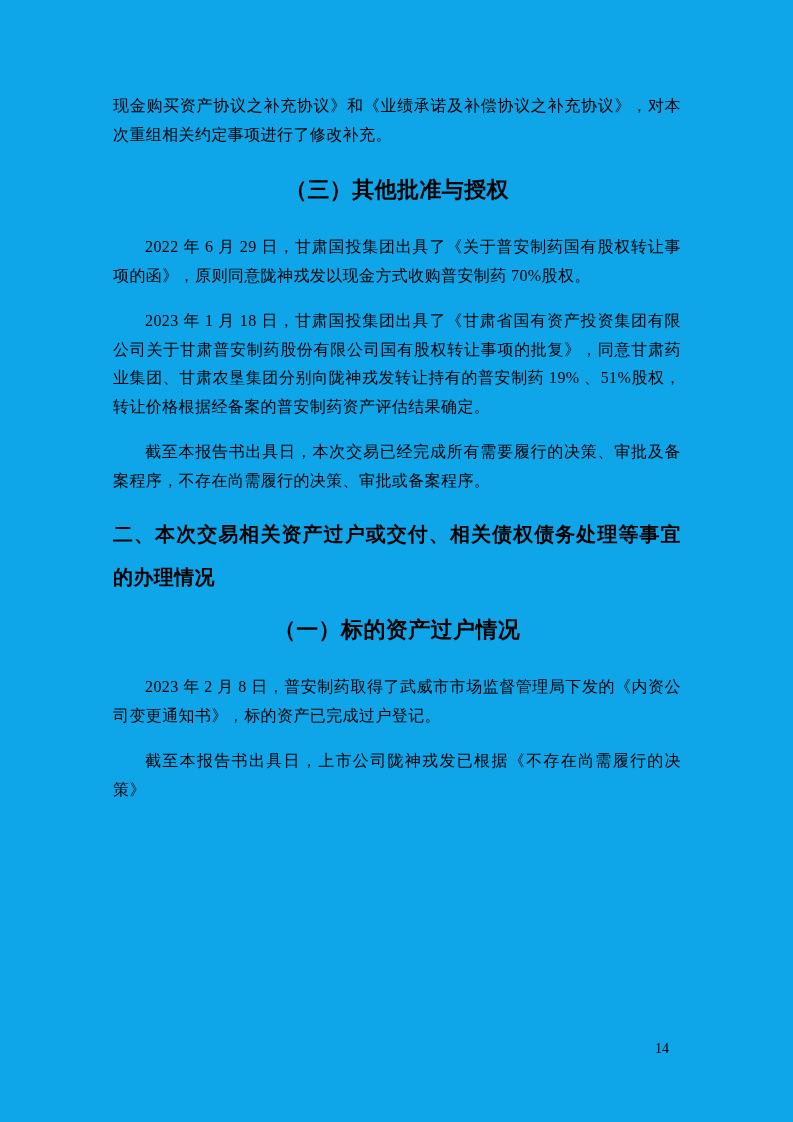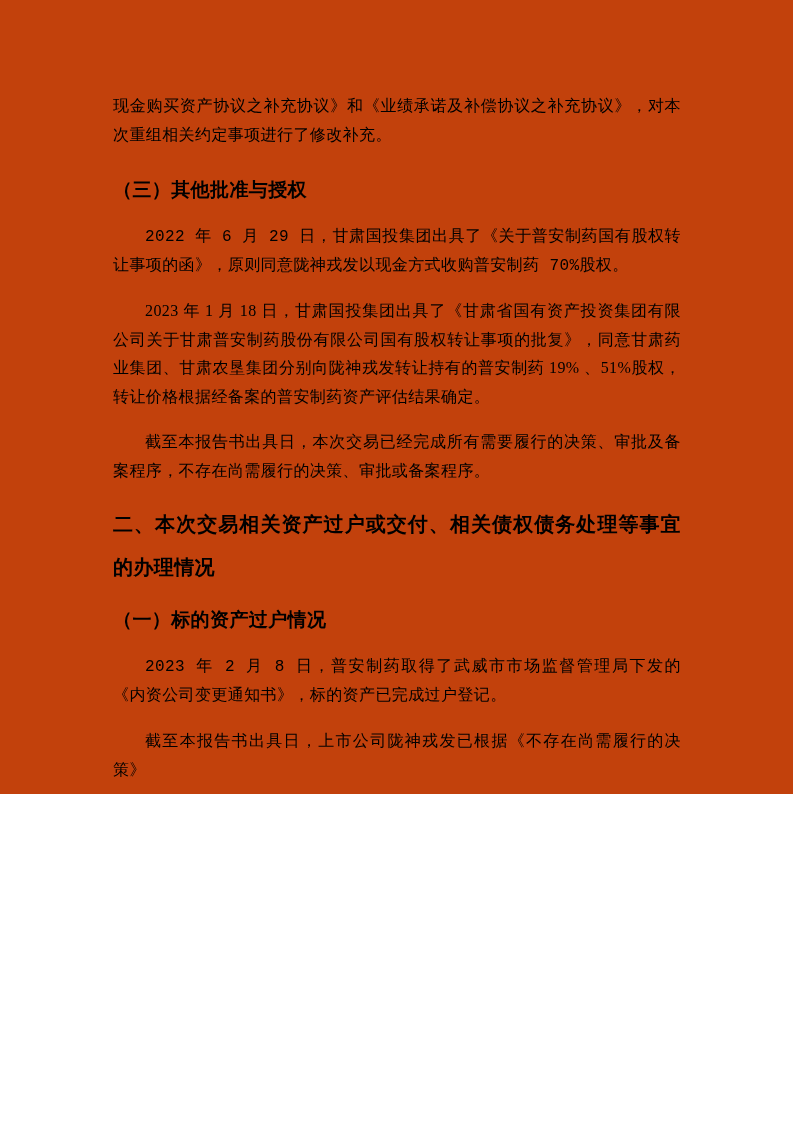--- a/index.html
+++ b/index.html
@@ -3,22 +3,22 @@
 <meta charset="utf-8">
 <style>
   html, body {
     margin: 0;
     padding: 0;
     background: #ffffff;
   }
   .page {
     position: relative;
     width: 793px;
-    height: 794px;
-    background: #c2410c;
+    height: 1122px;
+    background: #0ea5e9;
     color: #000000;
     overflow: hidden;
     font-family: "Liberation Serif", "DejaVu Serif", serif;
   }
   .content {
     position: absolute;
     left: 113px;
     top: 92px;
     width: 568px;
   }
@@ -37,28 +37,29 @@
     margin: 18px 0 0 0;
     font-size: 20px;
     line-height: 43px;
     font-weight: bold;
     text-align: justify;
     letter-spacing: 0.4px;
     font-family: Liberation Sans, sans-serif;
   }
   .h2 {
     margin: 28px 0 0 0;
-    font-size: 19px;
+    font-size: 22px;
     line-height: 26px;
     font-weight: bold;
     letter-spacing: 0.4px;
     font-family: "Liberation Sans", "DejaVu Sans", sans-serif;
+    text-align: center;
   }
   .h1 + .h2 { margin-top: 18px; }
-  .h2 + .body { margin-top: 20px; font-family: Liberation Mono, monospace; }
+  .h2 + .body { margin-top: 30px; }
   .page-number {
     position: absolute;
     left: 655px;
     top: 1040px;
     width: 30px;
     text-align: left;
     font-size: 14px;
     line-height: 18px;
     font-family: "Liberation Serif", "DejaVu Serif", serif;
   }

